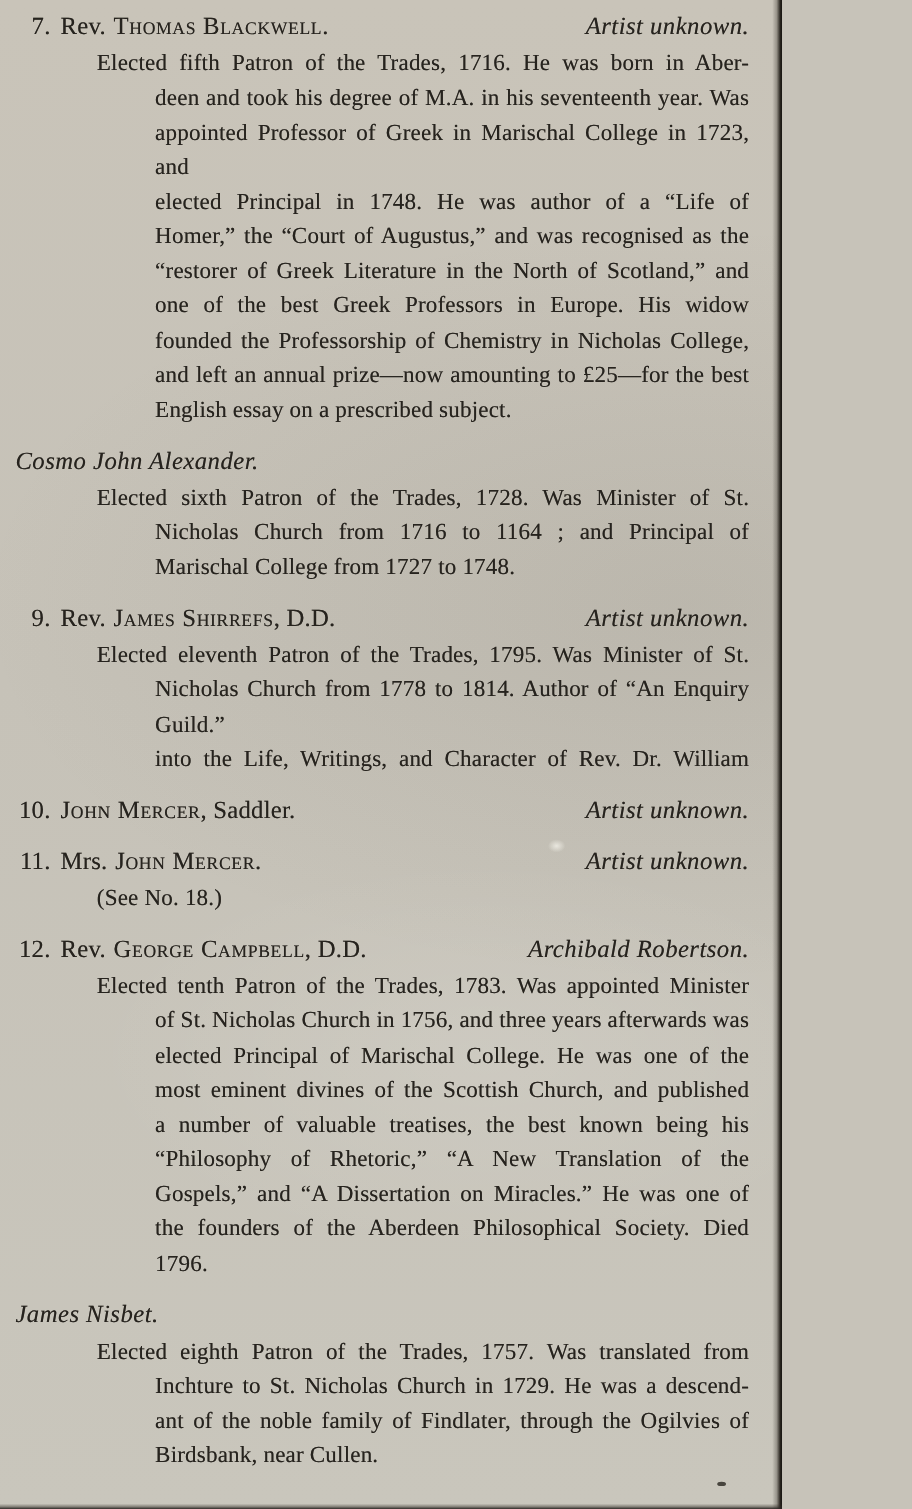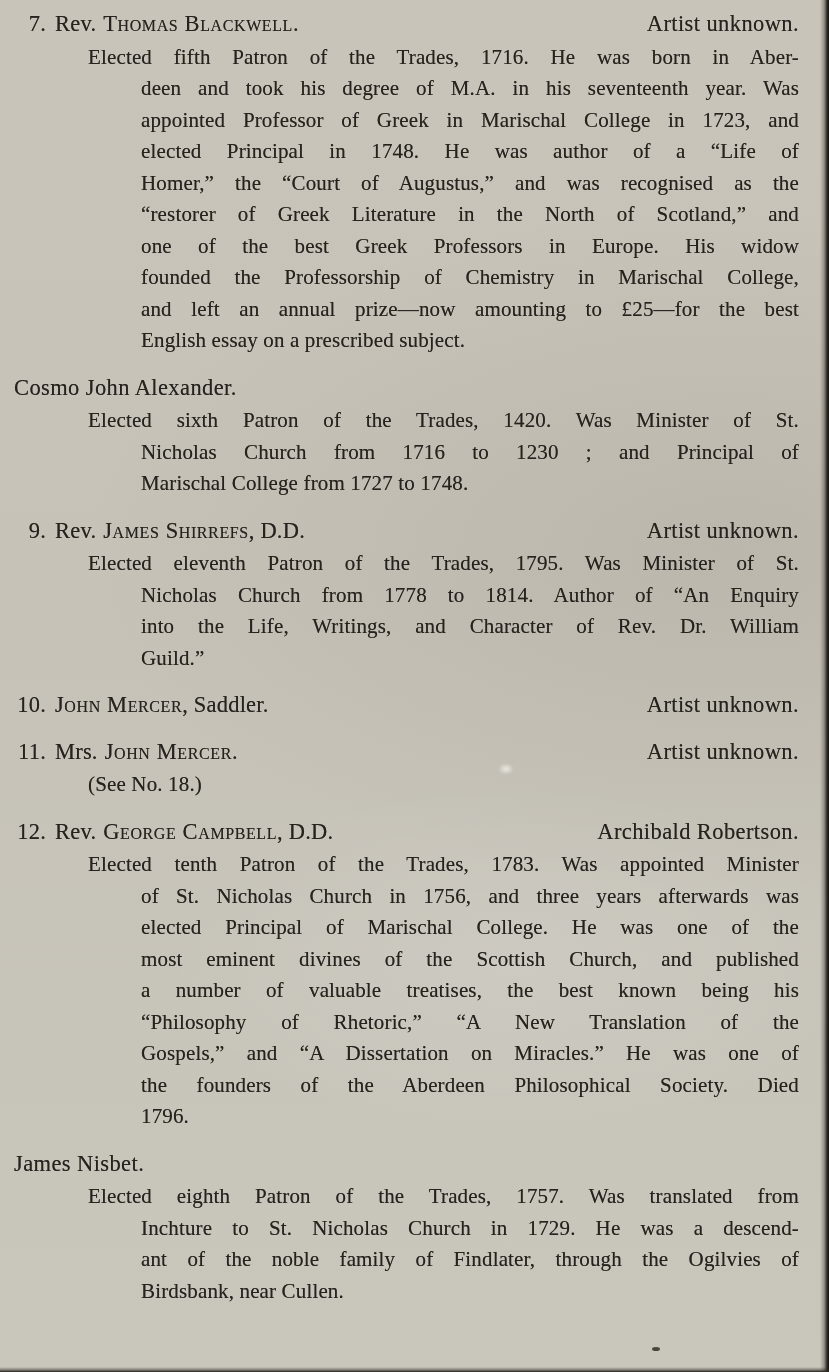--- a/index.html
+++ b/index.html
@@ -4,21 +4,21 @@
 <style>
   html, body { margin: 0; padding: 0; }
   body {
     width: 829px; height: 1372px;
     font-family: "Liberation Serif", "DejaVu Serif", serif;
     background: #c7c3b9;
     overflow: hidden;
   }
   .page {
     position: relative;
-    width: 829px; height: 1372px;
+    width: 711px; height: 1372px;
     overflow: hidden;
     color: #26231e;
     background:
       radial-gradient(520px 260px at 62% 70%, rgba(255,255,252,0.10), rgba(0,0,0,0) 70%),
       radial-gradient(900px 480px at 88% 40%, rgba(88,82,70,0.10), rgba(0,0,0,0) 72%),
       linear-gradient(180deg, #c9c4b9 0%, #c6c2b8 45%, #c9c6bc 100%);
   }
   
   .edge-right {
     position: absolute; top: 0; right: 0; width: 9px; height: 100%;
@@ -49,21 +49,21 @@
     letter-spacing: 0.2px;
     white-space: nowrap;
   }
   .num {
     display: inline-block; min-width: 32px; text-align: right;
     margin-right: 9px;
   }
   .prefix { margin-right: 7px; }
   .prefix:empty { display: none; margin: 0; }
   .sc { font-variant: small-caps; letter-spacing: 0.6px; }
-  .artist { font-size: 22.5px; letter-spacing: 0.4px; }
+  .artist { font-style: italic; font-size: 22.5px; letter-spacing: 0.4px; }
   .body { margin-left: 74px; margin-top: 2px; }
   .line {
     font-size: 21px; line-height: 31.5px;
     letter-spacing: 0.15px;
     text-align: justify; text-align-last: justify;
   }
   .line.cont { padding-left: 53px; }
   .line.last { text-align-last: left; }
 </style>
 </head>
@@ -81,49 +81,49 @@
         <div class="artist">Artist unknown.</div>
       </div>
       <div class="body">
         <div class="line first">Elected fifth Patron of the Trades, 1716.  He was born in Aber-</div>
         <div class="line cont">deen and took his degree of M.A. in his seventeenth year.  Was</div>
         <div class="line cont">appointed Professor of Greek in Marischal College in 1723, and</div>
         <div class="line cont">elected Principal in 1748.  He was author of a “Life of</div>
         <div class="line cont">Homer,” the “Court of Augustus,” and was recognised as the</div>
         <div class="line cont">“restorer of Greek Literature in the North of Scotland,” and</div>
         <div class="line cont">one of the best Greek Professors in Europe.  His widow</div>
-        <div class="line cont">founded the Professorship of Chemistry in Marischal College,</div>
+        <div class="line cont">founded the Professorship of Chemistry in Nicholas College,</div>
         <div class="line cont">and left an annual prize—now amounting to £25—for the best</div>
         <div class="line cont last">English essay on a prescribed subject.</div>
       </div>
     </div>
 
     <div class="entry">
       <div class="heading">
         <div class="artist">Cosmo John Alexander.</div>
       </div>
       <div class="body">
-        <div class="line first">Elected sixth Patron of the Trades, 1420.  Was Minister of St.</div>
-        <div class="line cont">Nicholas Church from 1716 to 1230 ; and Principal of</div>
+        <div class="line first">Elected sixth Patron of the Trades, 1728.  Was Minister of St.</div>
+        <div class="line cont">Nicholas Church from 1716 to 1164 ; and Principal of</div>
         <div class="line cont last">Marischal College from 1727 to 1748.</div>
       </div>
     </div>
 
     <div class="entry">
       <div class="heading">
         <div class="title">
           <span class="num">9.</span><span class="prefix">Rev.</span><span class="sc">James Shirrefs</span><span>, D.D.</span>
         </div>
         <div class="artist">Artist unknown.</div>
       </div>
       <div class="body">
         <div class="line first">Elected eleventh Patron of the Trades, 1795.  Was Minister of St.</div>
         <div class="line cont">Nicholas Church from 1778 to 1814.  Author of “An Enquiry</div>
+        <div class="line cont last">Guild.”</div>
         <div class="line cont">into the Life, Writings, and Character of Rev. Dr. William</div>
-        <div class="line cont last">Guild.”</div>
       </div>
     </div>
 
     <div class="entry">
       <div class="heading">
         <div class="title">
           <span class="num">10.</span><span class="sc">John Mercer</span><span>, Saddler.</span>
         </div>
         <div class="artist">Artist unknown.</div>
       </div>

